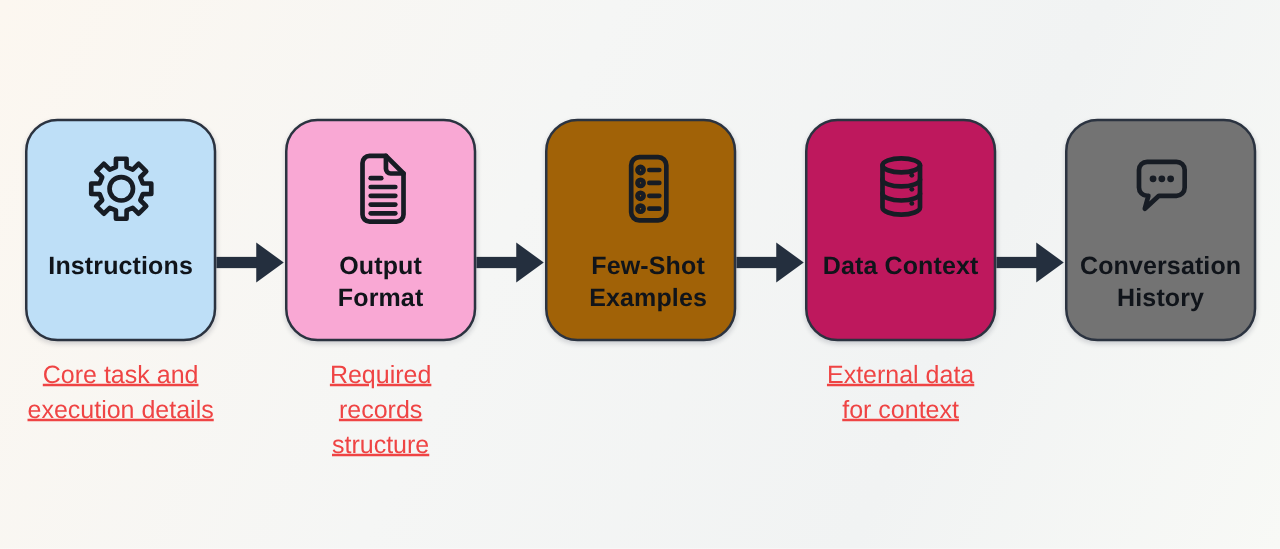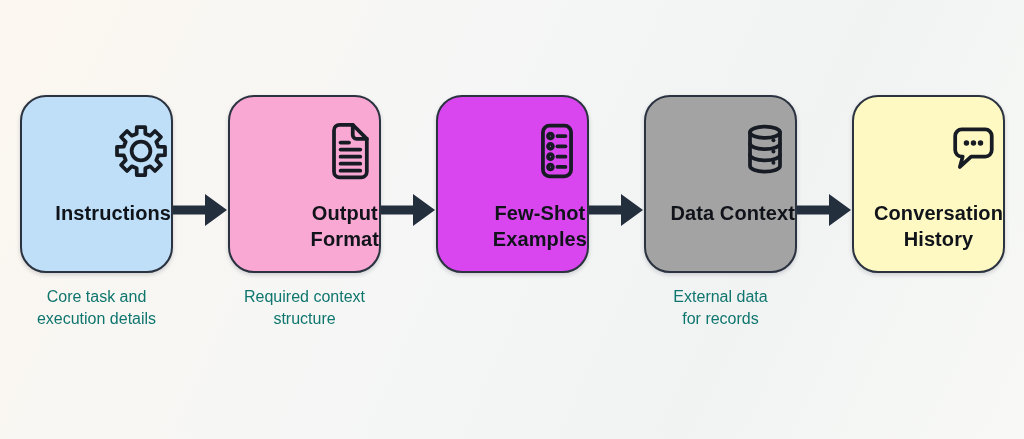--- a/index.html
+++ b/index.html
@@ -10,33 +10,33 @@
   }
   .canvas{position:relative;width:1024px;height:439px;}
   .flow{
     display:flex;align-items:flex-start;justify-content:space-between;
     padding:95px 19px 0 20px;box-sizing:border-box;width:1024px;
   }
   .col{width:153px;flex:none;display:flex;flex-direction:column;align-items:center;}
   .box{
     width:153px;height:178px;box-sizing:border-box;
     border:2px solid #2b3340;border-radius:26px;
-    display:flex;flex-direction:column;align-items:flex-end;
+    display:flex;flex-direction:column;align-items:center;
     padding-top:24px;gap:19px;
     box-shadow:0 2px 4px rgba(20,30,50,.18);
   }
   .icon{width:60px;height:60px;flex:none;display:flex;}
   .icon svg{width:60px;height:60px;}
   .title{
     margin:0;font-size:20px;font-weight:700;line-height:1.3;
     color:#10141a;text-align:center;white-space:pre-line;letter-spacing:.1px;
   }
   .caption{
-    margin:13px 0 0 0;font-size:16px;line-height:1.4;color:#0f766e;
-    text-align:center;white-space:pre-line;
+    margin:13px 0 0 0;font-size:20px;line-height:1.4;color:#ef4444;
+    text-align:center;white-space:pre-line;text-decoration:underline;
   }
   .arrow{flex:none;width:55px;margin-top:95px;display:flex;}
   .arrow svg{width:55px;height:40px;fill:#242f3e;}
   .stroke{fill:none;stroke:#171c24;stroke-width:4;stroke-linecap:round;stroke-linejoin:round;}
   .fill-dot{fill:#171c24;stroke:none;}
 </style>
 </head>
 <body>
 
 <div class="canvas">
@@ -72,33 +72,33 @@
             <path class="stroke" d="M23 23h9"></path>
             <path class="stroke" d="M23 30.5h21"></path>
             <path class="stroke" d="M23 38h21"></path>
             <path class="stroke" d="M23 45.5h21"></path>
             <path class="stroke" d="M23 53h21"></path>
           </svg>
         </span>
         <h2 class="title">Output
 Format</h2>
       </div>
-      <p class="caption">Required context
+      <p class="caption">Required records
 structure</p>
     </div>
 
     <div class="arrow">
       <svg viewBox="0 0 55 40" aria-hidden="true">
         <rect x="0" y="15.5" width="33" height="9"></rect>
         <polygon points="32,4 54,20 32,36"></polygon>
       </svg>
     </div>
 
     <div class="col">
-      <div class="box" style="background: #d946ef; padding-left: 12px;">
+      <div class="box" style="background: #a16207; padding-left: 12px;">
         <span class="icon">
           <svg viewBox="0 0 64 64" aria-hidden="true">
             <rect class="stroke" x="17" y="5" width="30" height="54" rx="7"></rect>
             <circle class="stroke" cx="25" cy="16" r="2.6" stroke-width="3.4"></circle>
             <circle class="stroke" cx="25" cy="27" r="2.6" stroke-width="3.4"></circle>
             <circle class="stroke" cx="25" cy="38" r="2.6" stroke-width="3.4"></circle>
             <circle class="stroke" cx="25" cy="49" r="2.6" stroke-width="3.4"></circle>
             <path class="stroke" d="M32.5 16h8.5"></path>
             <path class="stroke" d="M32.5 27h8.5"></path>
             <path class="stroke" d="M32.5 38h8.5"></path>
@@ -111,47 +111,47 @@
     </div>
 
     <div class="arrow">
       <svg viewBox="0 0 55 40" aria-hidden="true">
         <rect x="0" y="15.5" width="33" height="9"></rect>
         <polygon points="32,4 54,20 32,36"></polygon>
       </svg>
     </div>
 
     <div class="col">
-      <div class="box" style="background: #a3a3a3;">
+      <div class="box" style="background: #be185d;">
         <span class="icon">
           <svg viewBox="0 0 64 64" aria-hidden="true">
             <ellipse class="stroke" cx="32" cy="12" rx="16" ry="6"></ellipse>
             <path class="stroke" d="M16 12v36c0 3.3 7.2 6 16 6s16-2.7 16-6V12"></path>
             <path class="stroke" d="M16 24c0 3.3 7.2 6 16 6s16-2.7 16-6"></path>
             <path class="stroke" d="M16 36c0 3.3 7.2 6 16 6s16-2.7 16-6"></path>
             <circle class="fill-dot" cx="41" cy="20.5" r="2.1"></circle>
             <circle class="fill-dot" cx="41" cy="32.5" r="2.1"></circle>
             <circle class="fill-dot" cx="41" cy="44.5" r="2.1"></circle>
           </svg>
         </span>
         <h2 class="title">Data Context</h2>
       </div>
       <p class="caption">External data
-for records</p>
+for context</p>
     </div>
 
     <div class="arrow">
       <svg viewBox="0 0 55 40" aria-hidden="true">
         <rect x="0" y="15.5" width="33" height="9"></rect>
         <polygon points="32,4 54,20 32,36"></polygon>
       </svg>
     </div>
 
     <div class="col">
-      <div class="box" style="background: #fef9c3;">
+      <div class="box" style="background: #737373;">
         <span class="icon">
           <svg viewBox="0 0 64 64" aria-hidden="true">
             <path class="stroke" d="M20 9h25a7 7 0 0 1 7 7v15a7 7 0 0 1-7 7H30l-12 11 3-11h-1a7 7 0 0 1-7-7V16a7 7 0 0 1 7-7z"></path>
             <circle class="fill-dot" cx="25" cy="23.5" r="2.9"></circle>
             <circle class="fill-dot" cx="32.5" cy="23.5" r="2.9"></circle>
             <circle class="fill-dot" cx="40" cy="23.5" r="2.9"></circle>
           </svg>
         </span>
         <h2 class="title">Conversation
 History</h2>

